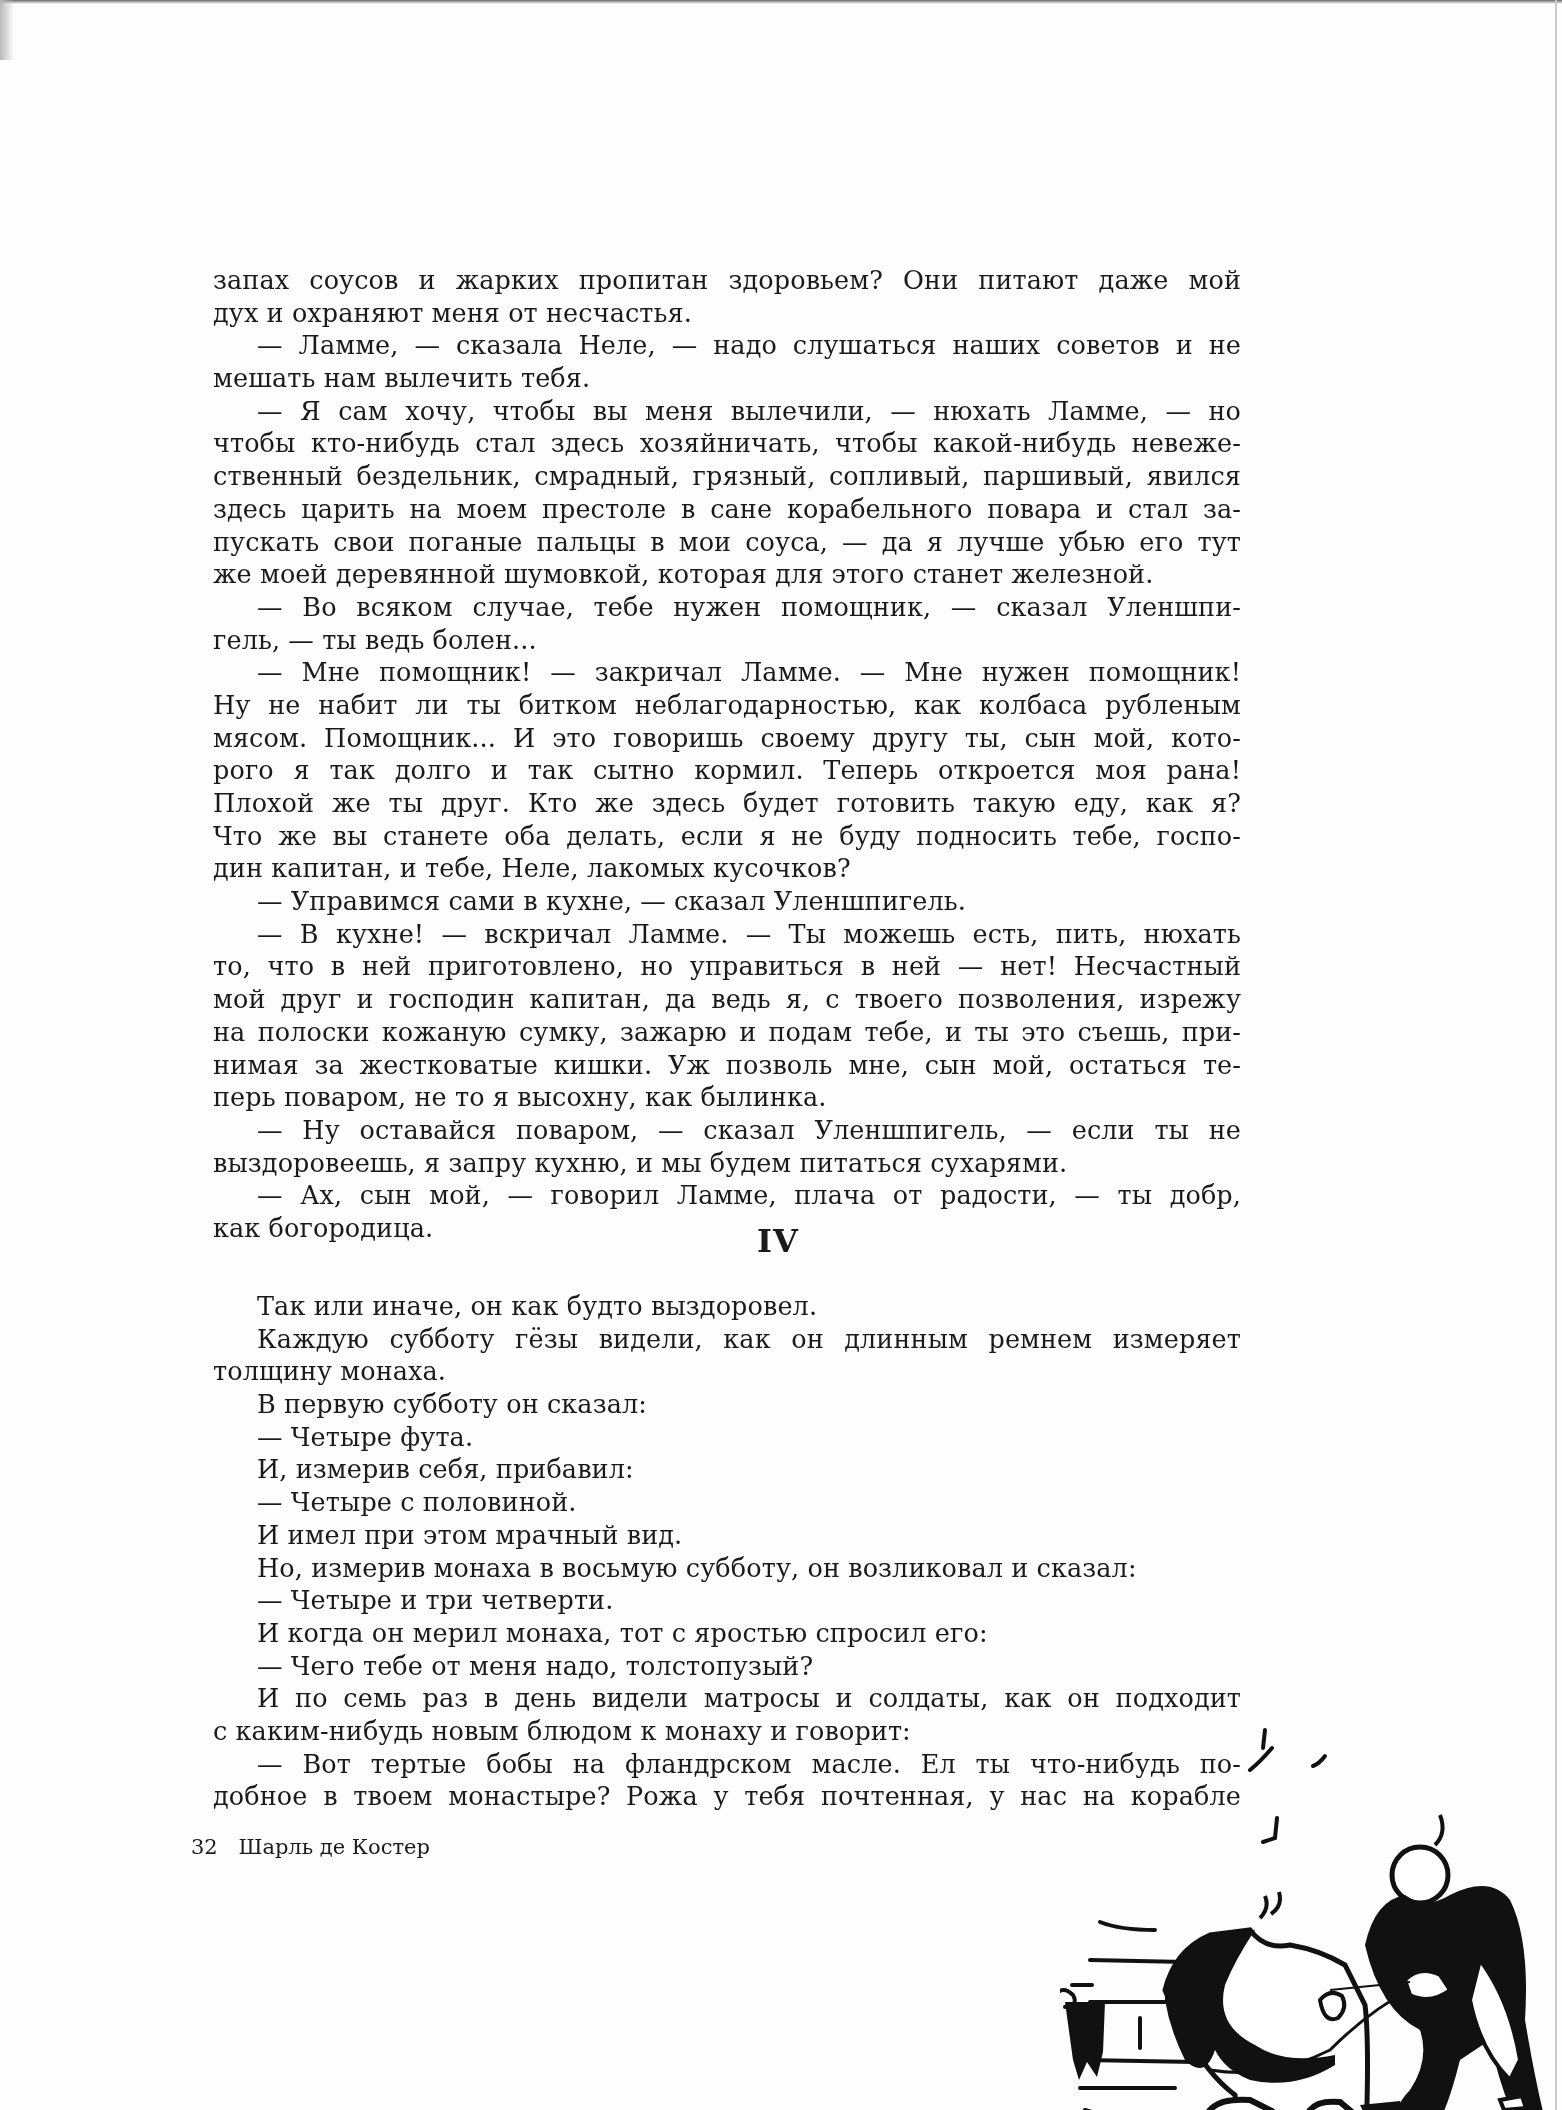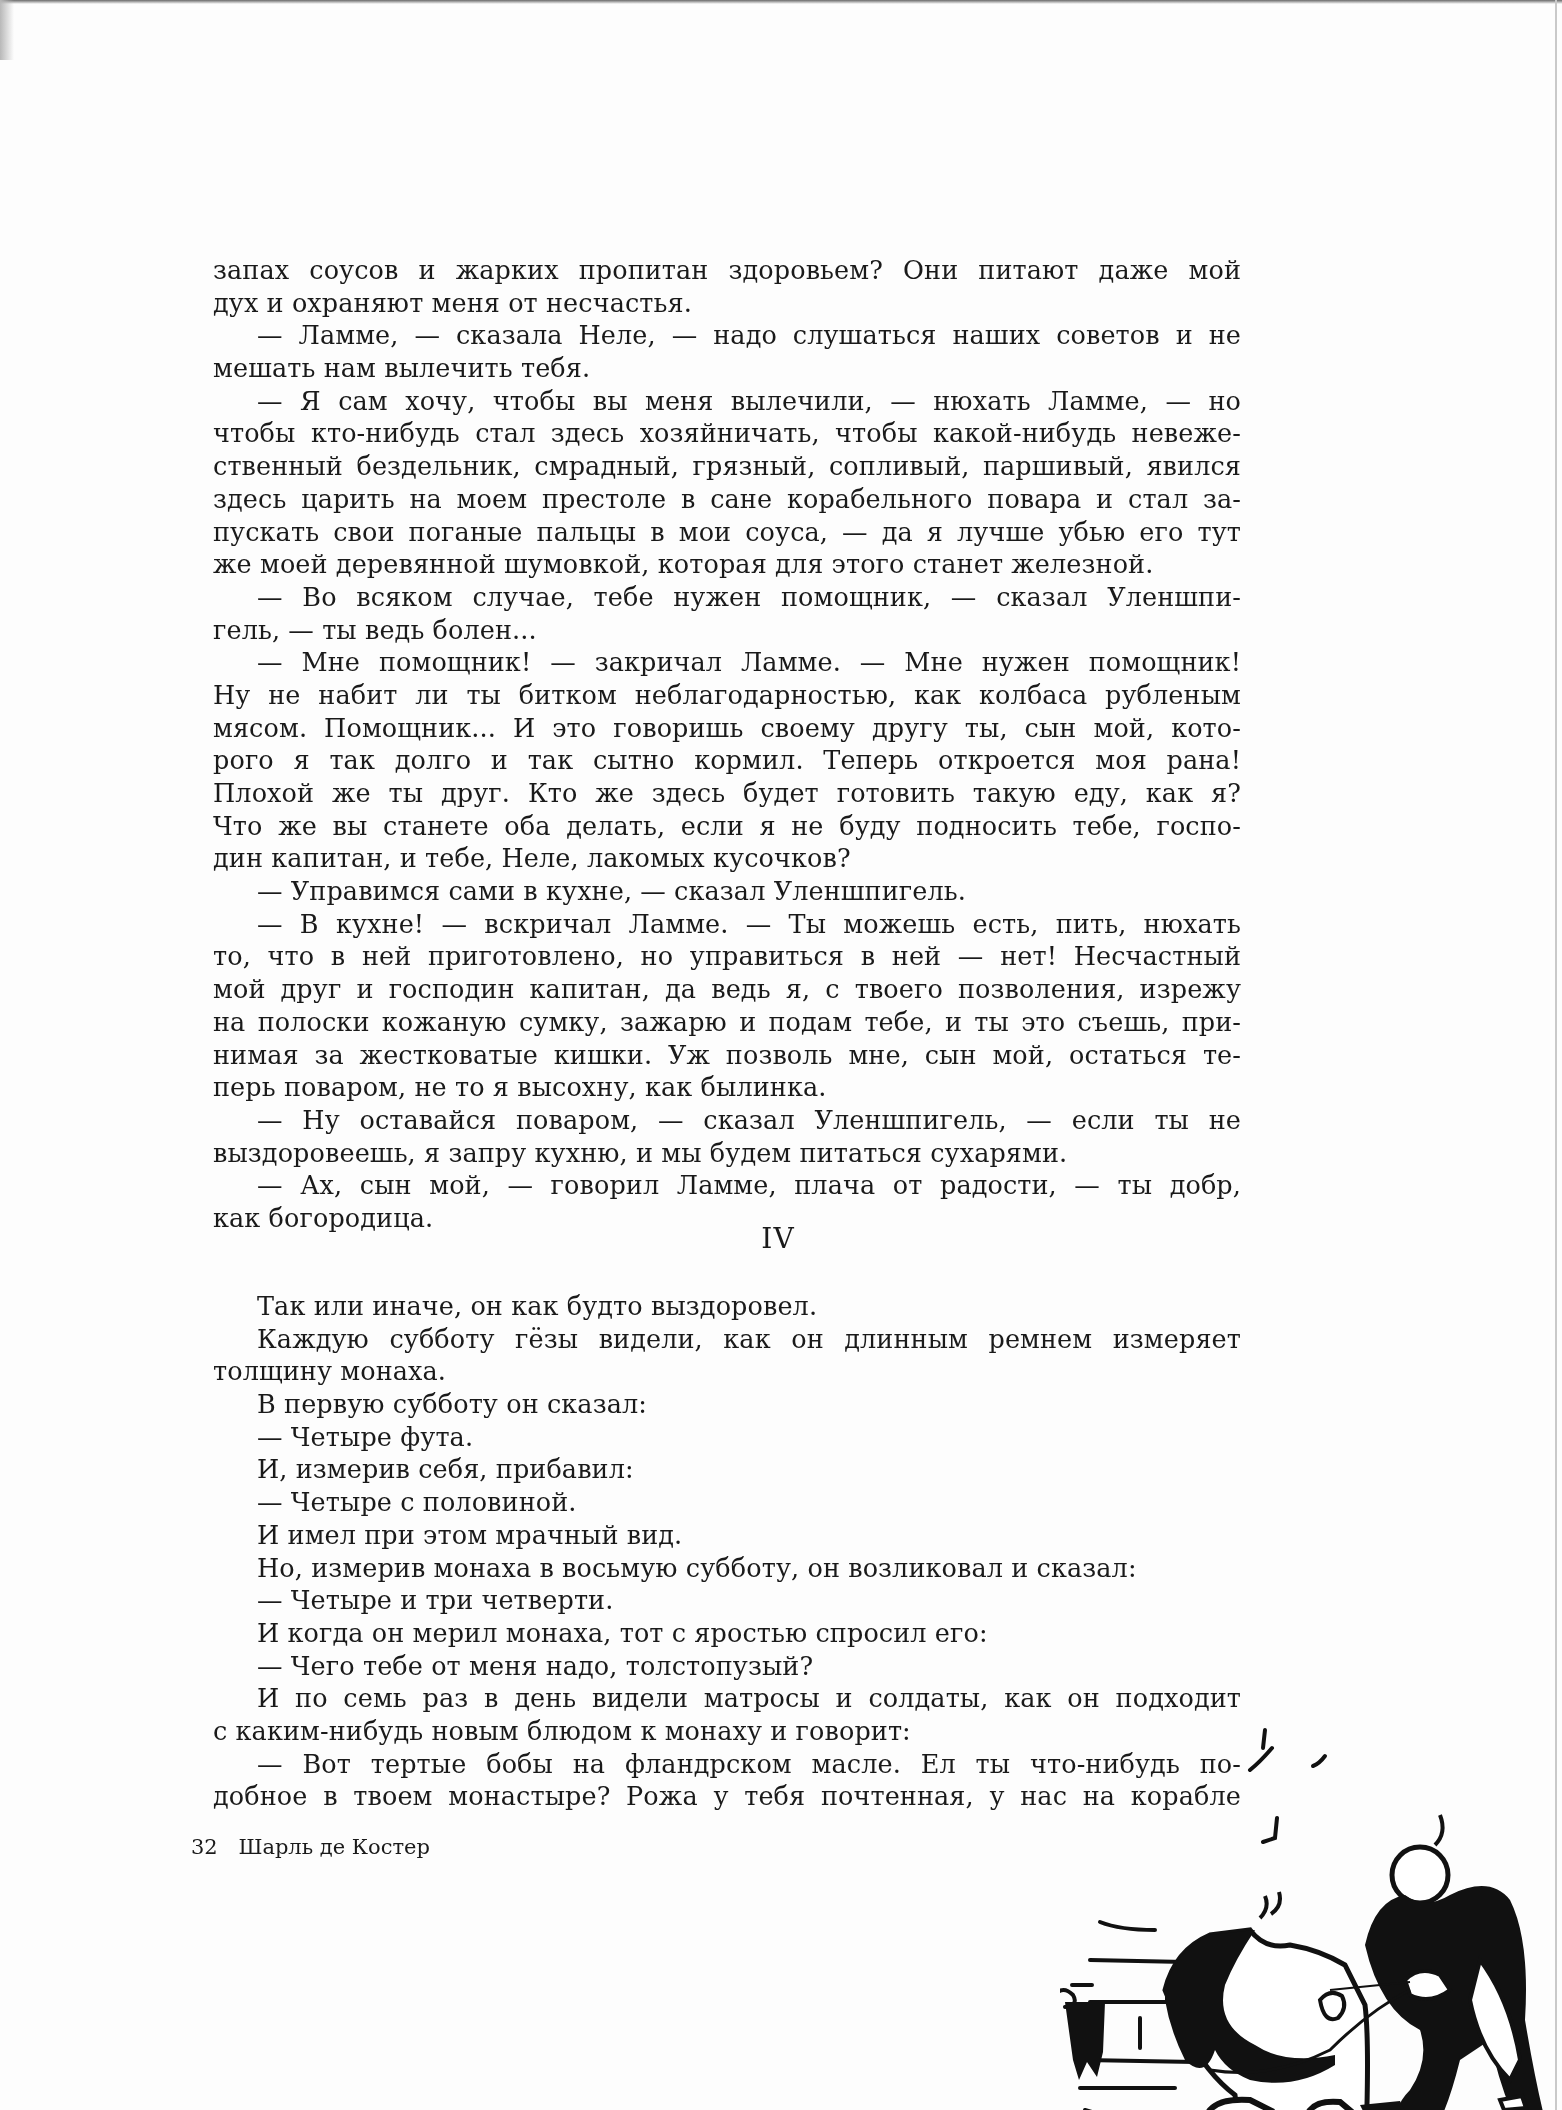--- a/index.html
+++ b/index.html
@@ -7,29 +7,29 @@
     width: 1562px; height: 2110px; position: relative; overflow: hidden;
     background: #fdfdfd;
     font-family: "DejaVu Serif", "Liberation Serif", serif;
     color: #1a1a1a;
   }
   .top-shadow { position: absolute; left: 0; top: 0; width: 1562px; height: 4px;
     background: linear-gradient(to bottom, #6a6a6a, rgba(120,120,120,0)); }
   .left-edge { position: absolute; left: 0; top: 0; width: 14px; height: 60px;
     background: linear-gradient(to right, #b8b8b8, rgba(255,255,255,0)); }
   .right-rule { position: absolute; left: 1555px; top: 0; width: 2px; height: 2110px; background: #c9c9c9; }
-  .text-block { position: absolute; left: 213px; top: 254px; width: 1028px; }
+  .text-block { position: absolute; left: 213px; top: 264px; width: 1028px; }
   .line {
     height: 32.7px; line-height: 32.7px; font-size: 25.5px; white-space: nowrap;
     text-align: justify; text-align-last: justify; letter-spacing: 0.1px;
   }
   .line.last { text-align-last: left; }
   .line.ind { padding-left: 44px; }
   .heading { position: absolute; left: 0; width: 1556px; top: 1222px; text-align: center;
-    font-size: 28px; font-weight: normal; letter-spacing: 1px; }
+    font-size: 32px; font-weight: bold; letter-spacing: 1px; }
   .block2 { position: absolute; left: 213px; top: 1290px; width: 1028px; }
   .footer { position: absolute; left: 191px; top: 1835px; font-size: 21px; white-space: nowrap; text-align: center; }
   .footer .num { margin-right: 14px; }
   .illus { position: absolute; left: 1060px; top: 1660px; width: 500px; height: 450px; }
 </style>
 </head>
 <body>
 
 <div class="top-shadow"></div>
 <div class="left-edge"></div>

